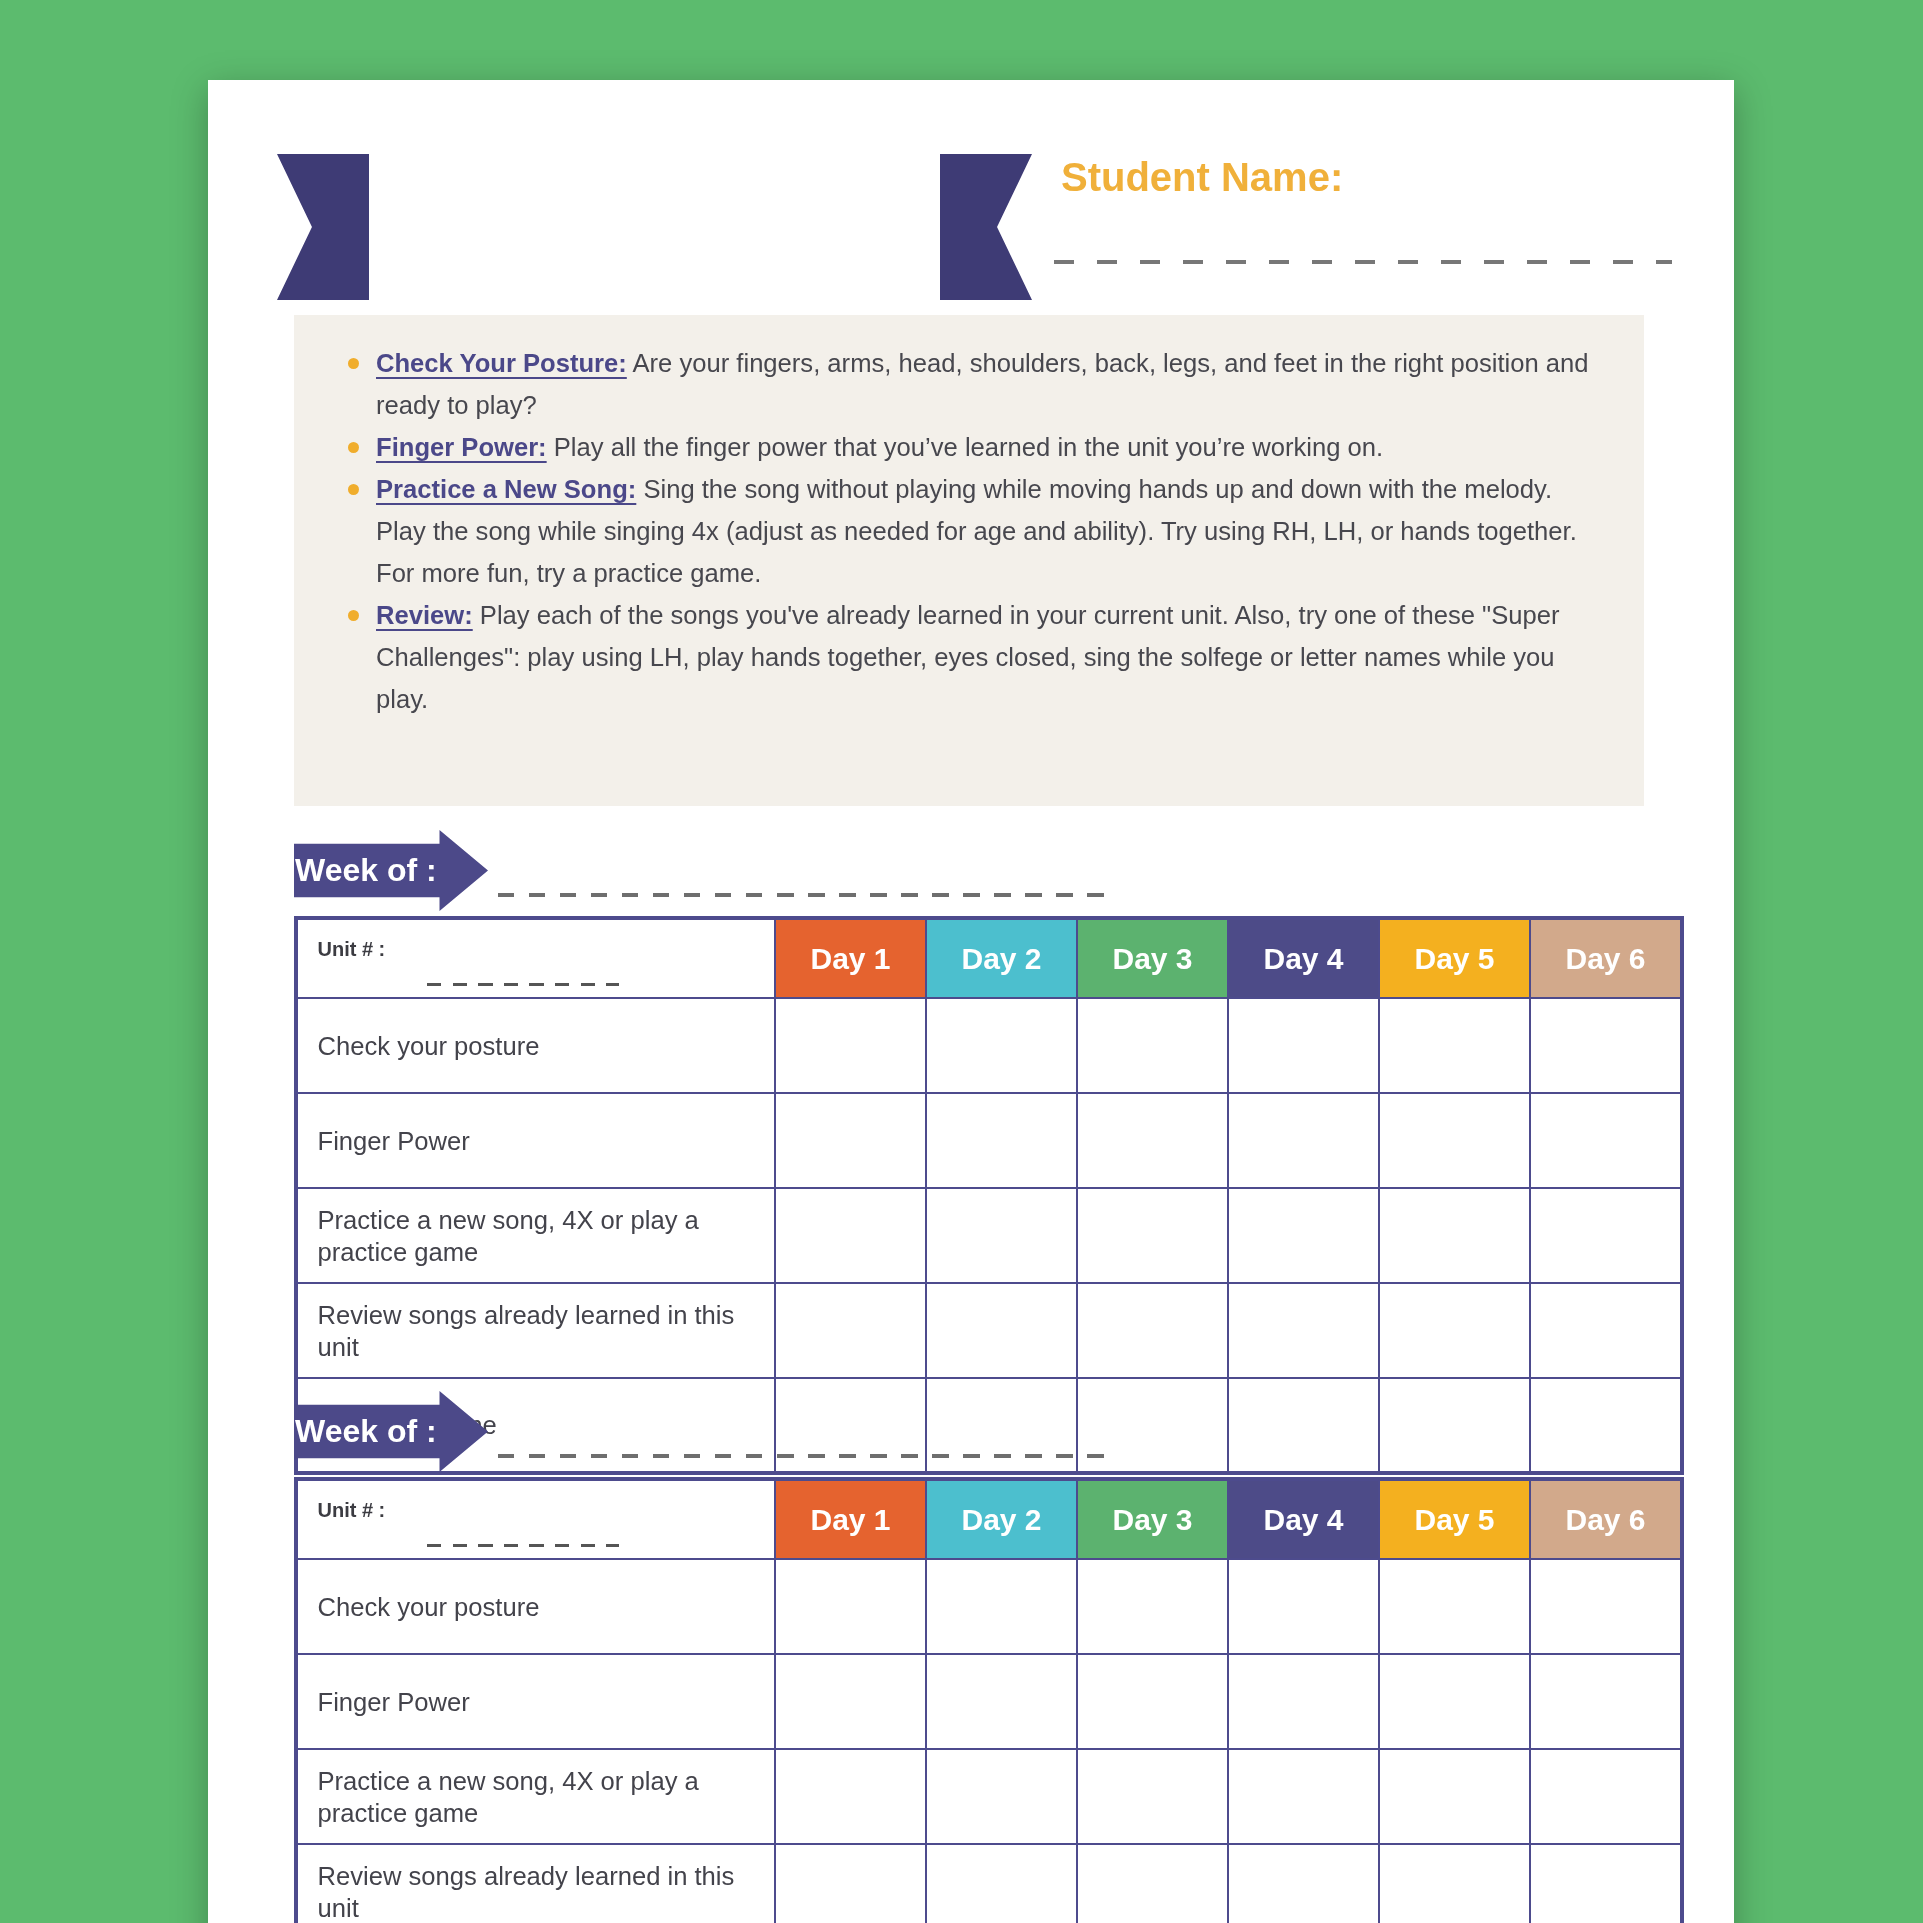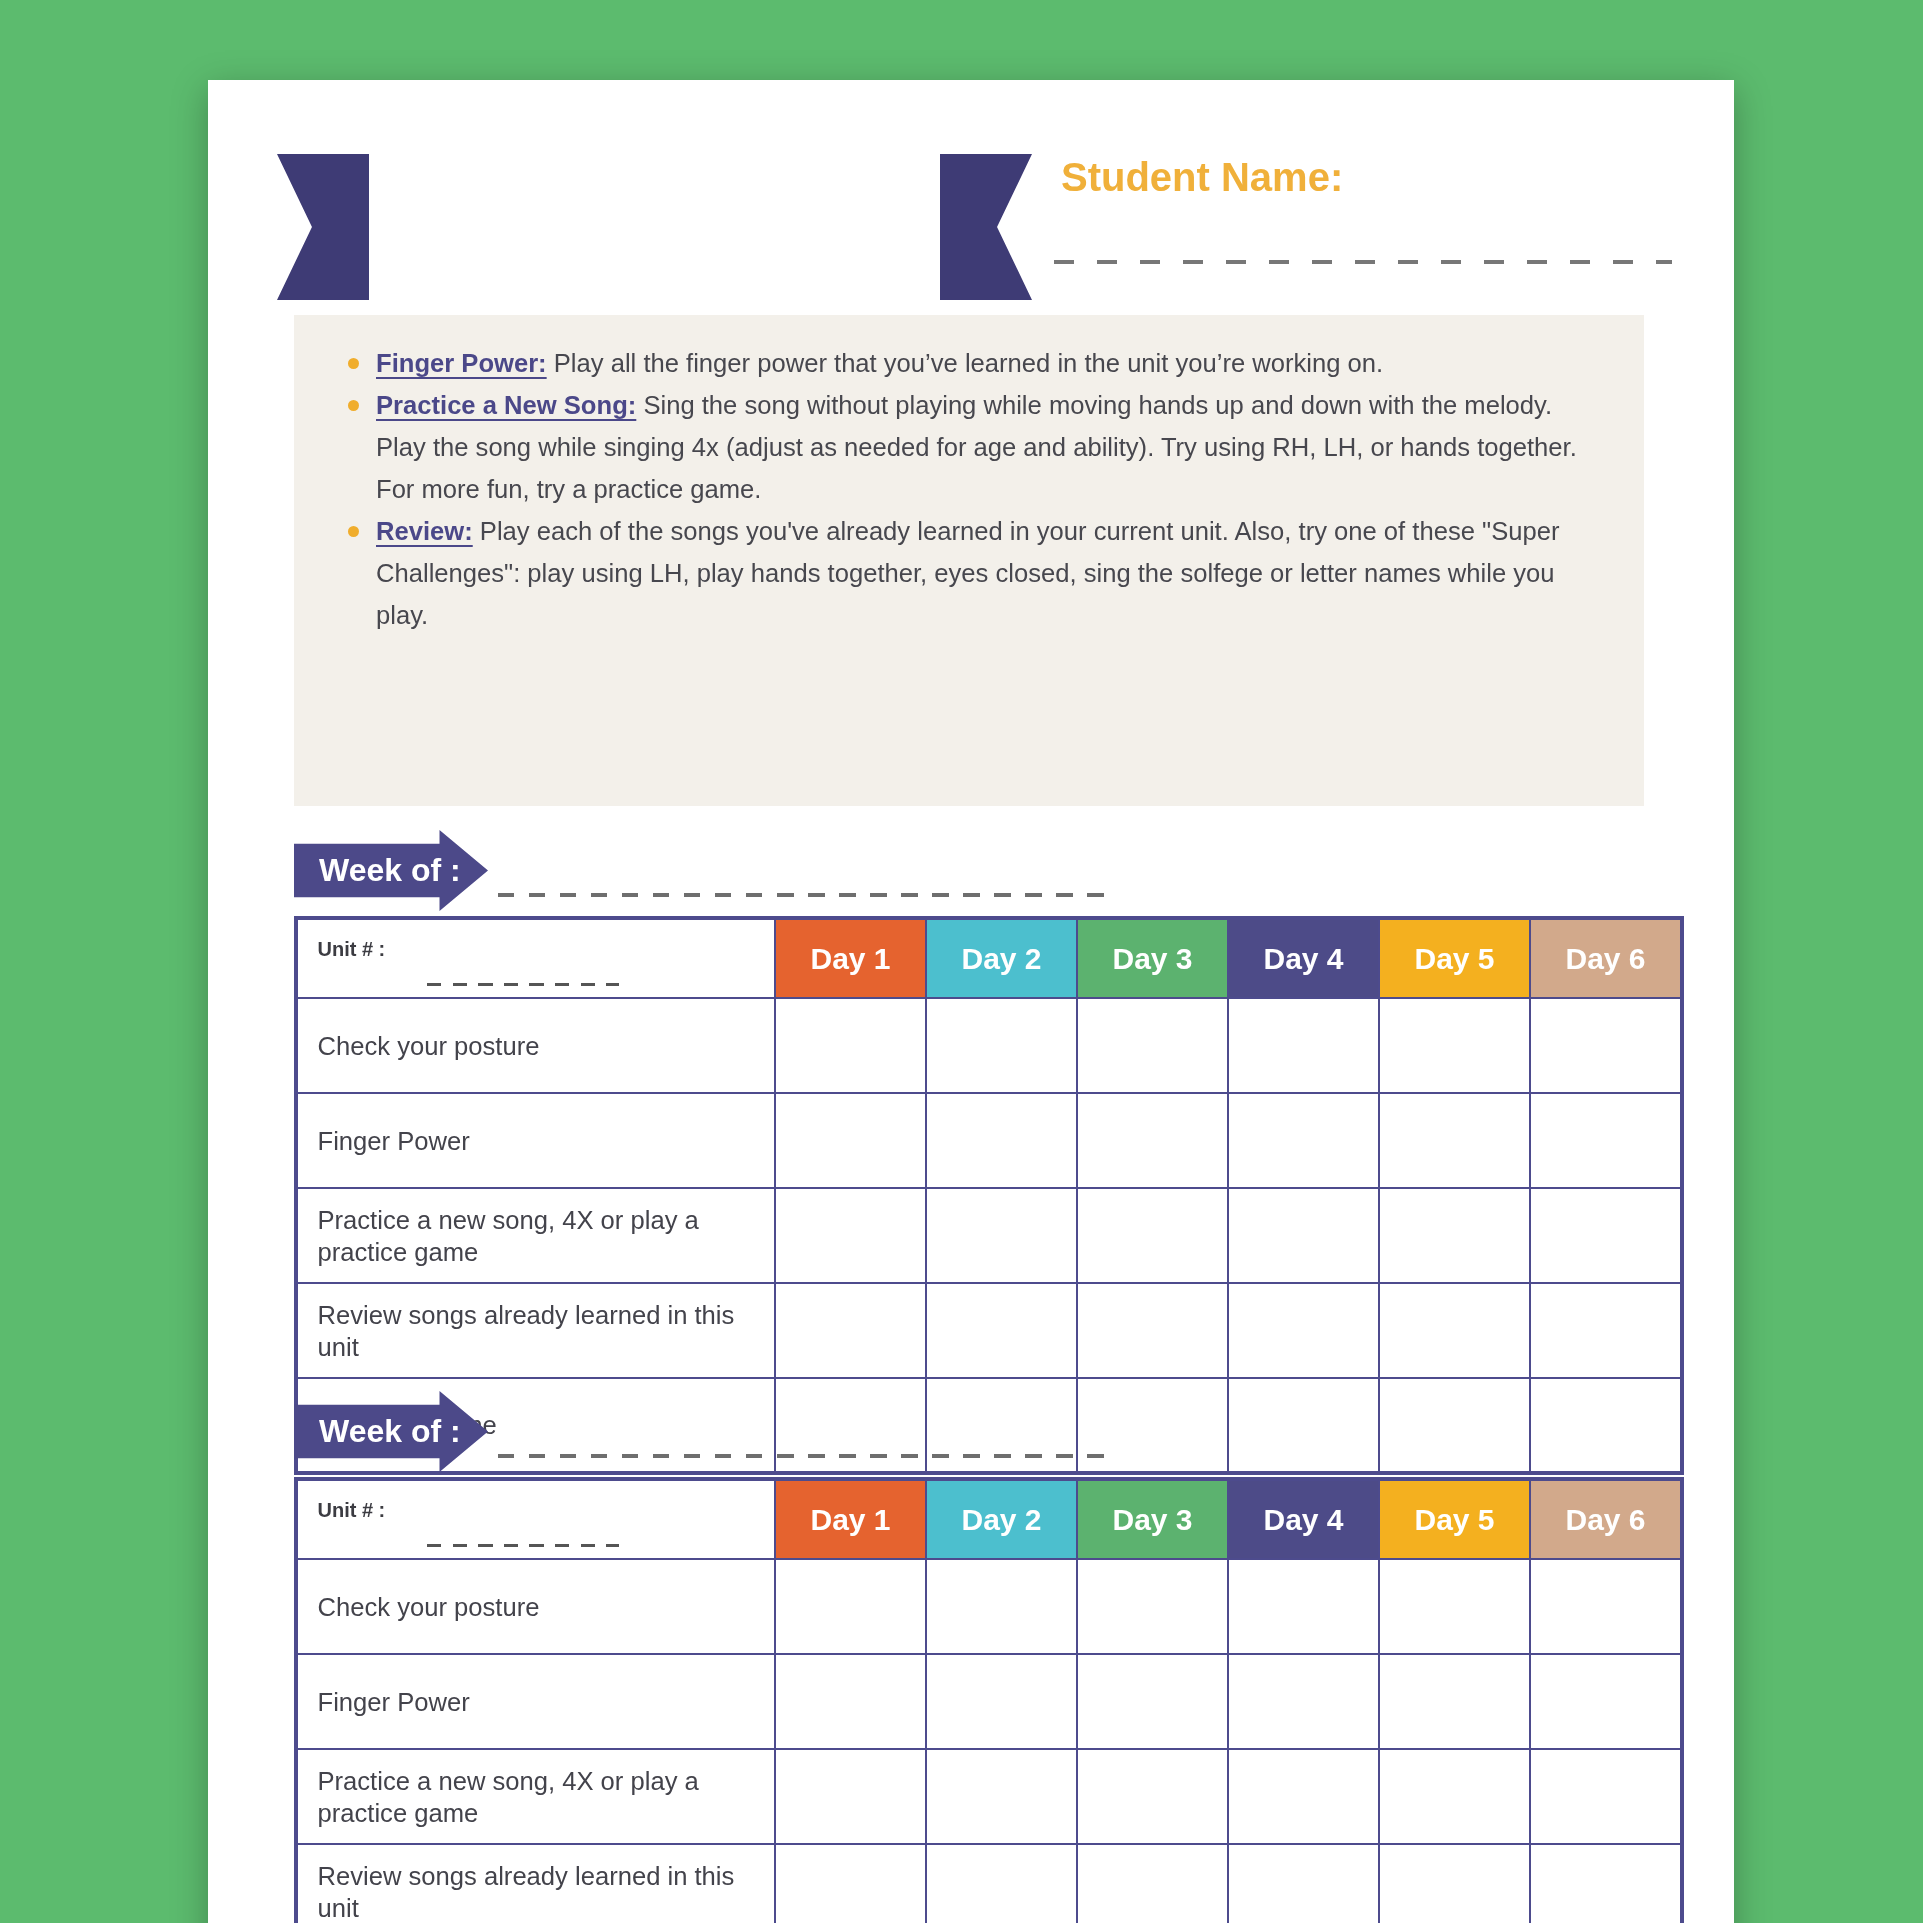--- a/index.html
+++ b/index.html
@@ -55,21 +55,21 @@
 
   
   .week-section{position:absolute;left:86px;width:1368px;}
   .week-section.s1{top:750px;}
   .week-section.s2{top:1311px;}
   .week-banner{
     position:absolute;left:0;top:0;width:194px;height:81px;background:#4c4989;
     clip-path:polygon(0 17%,75% 17%,75% 0,100% 50%,75% 100%,75% 83%,0 83%);
     display:flex;align-items:center;
   }
-  .week-banner span{color:#ffffff;font-size:32px;font-weight:bold;padding-left:25px;white-space:nowrap;}
+  .week-banner span{color:#ffffff;font-size:32px;font-weight:bold;padding-left:1px;white-space:nowrap;}
   .week-line{left:204px;top:63px;width:612px;height:3.8px;
     background:repeating-linear-gradient(90deg,#6e6e6e 0 16.5px,transparent 16.5px 31px);}
 
   
   table.ptable{
     position:absolute;left:0;top:86px;width:1362px;
     border-collapse:collapse;table-layout:fixed;background:#ffffff;
   }
   table.ptable,table.ptable td{border:2.3px solid #4d4b8d;}
   table.ptable{border-width:4.5px;}
@@ -95,20 +95,23 @@
   <div class="ribbon">
     <div class="ribbon-tail left"></div>
     <div class="ribbon-tail right"></div>
   </div>
 
   <div class="student-label">Student Name:</div>
   <div class="fill-line student-line"></div>
 
   <div class="instructions">
     <ul>
+      <li>
+        <span class="bullet"></span><span class="lead">Check Your Posture:</span><span> Are your fingers, arms, head, shoulders, back, legs, and feet in the right position and ready to play?</span>
+      </li>
       <li>
         <span class="bullet"></span><span class="lead">Finger Power:</span><span> Play all the finger power that you’ve learned in the unit you’re working on.</span>
       </li>
       <li>
         <span class="bullet"></span><span class="lead">Practice a New Song:</span><span> Sing the song without playing while moving hands up and down with the melody. Play the song while singing 4x (adjust as needed for age and ability). Try using RH, LH, or hands together. For more fun, try a practice game.</span>
       </li>
       <li>
         <span class="bullet"></span><span class="lead">Review:</span><span> Play each of the songs you've already learned in your current unit. Also, try one of these "Super Challenges": play using LH, play hands together, eyes closed, sing the solfege or letter names while you play.</span>
       </li>
     </ul>

